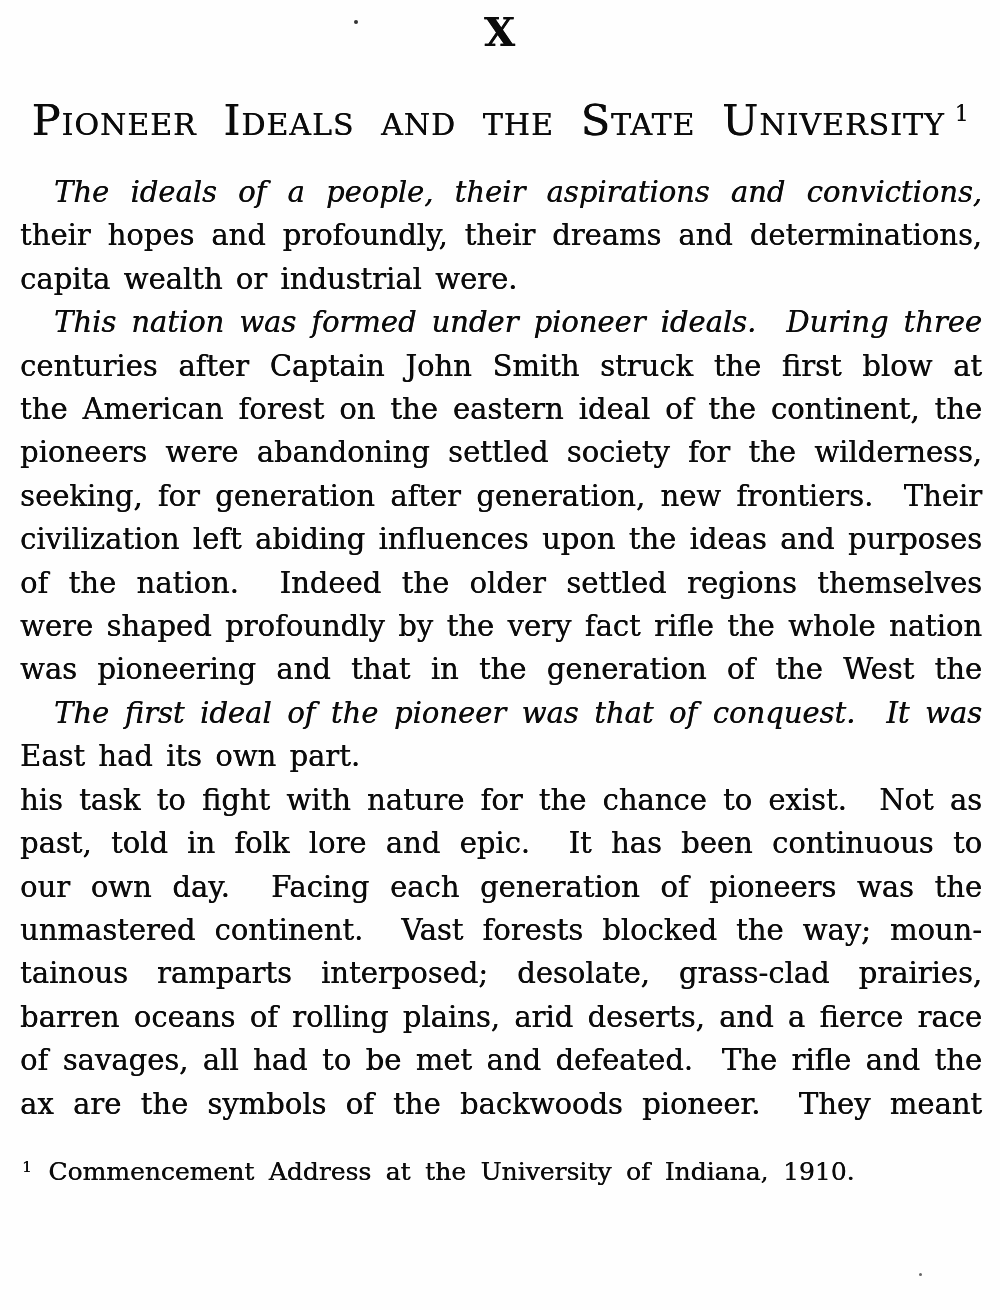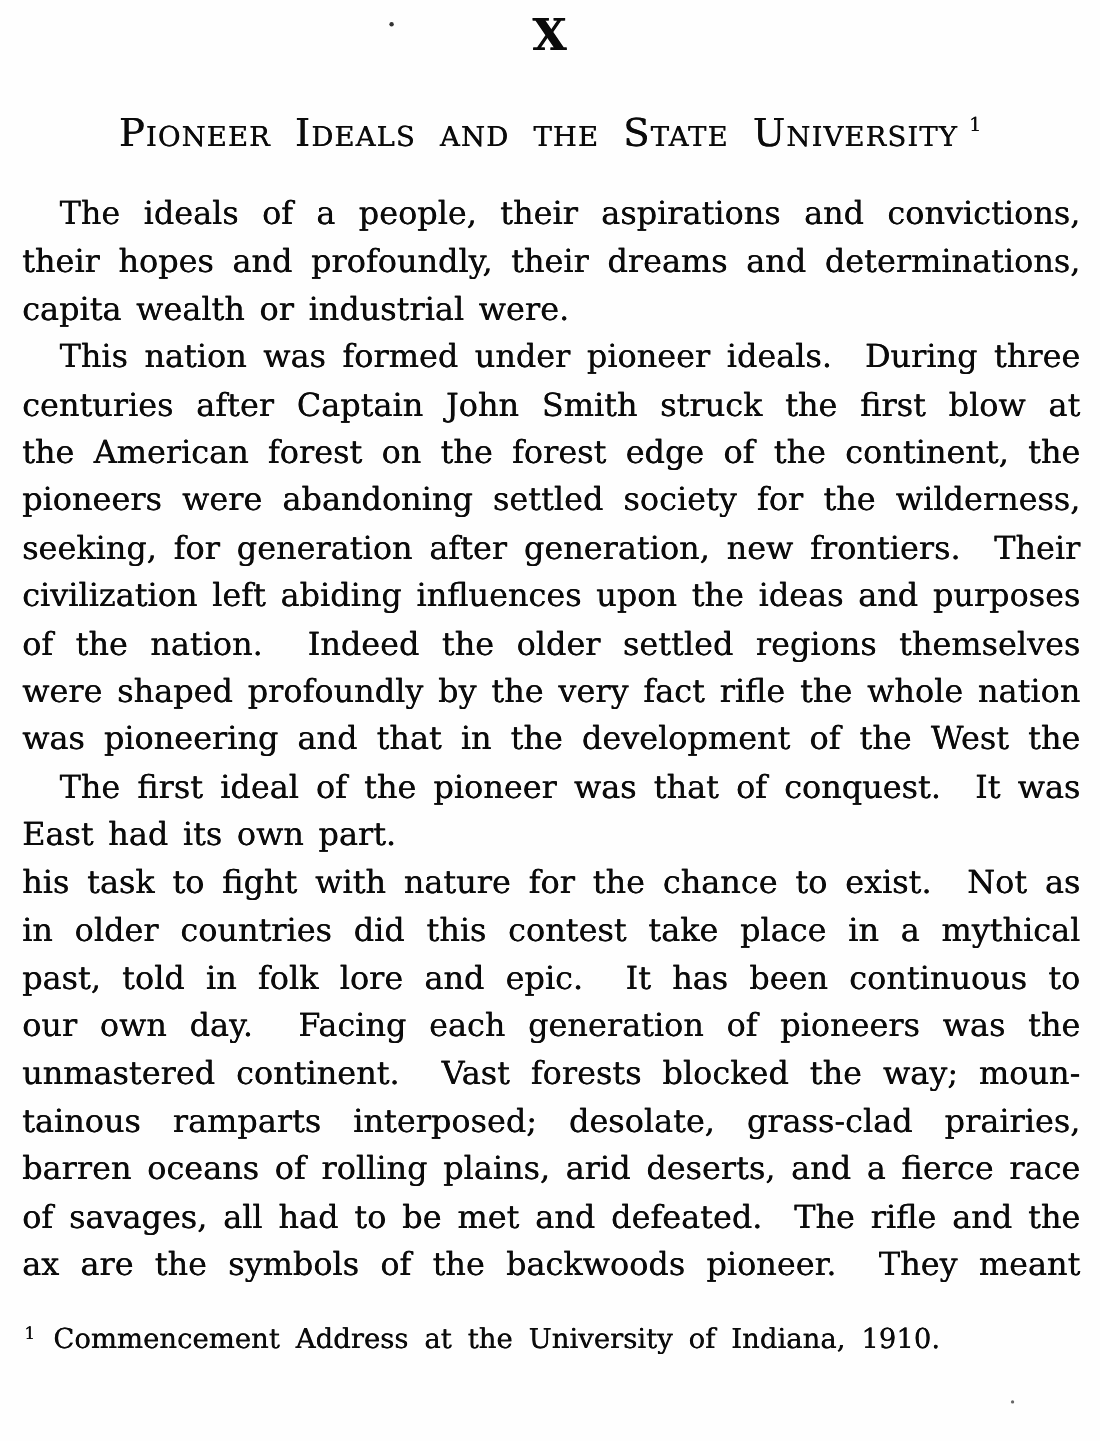--- a/index.html
+++ b/index.html
@@ -22,21 +22,21 @@
     text-align: center;
     font-size: 40px;
     line-height: 40px;
     font-weight: bold;
     letter-spacing: 1px;
   }
   .chapter-title {
     margin-top: 42px;
     text-align: center;
     font-variant: small-caps;
-    font-size: 35px;
+    font-size: 43px;
     line-height: 40px;
     word-spacing: 0.28em;
     letter-spacing: 1px;
     white-space: nowrap;
   }
   .chapter-title sup {
     font-variant: normal;
     font-size: 0.5em;
     vertical-align: 14px;
     margin-left: 10px;
@@ -48,20 +48,21 @@
     line-height: 43.4px;
   }
   .line {
     text-align: justify;
     text-align-last: justify;
     word-spacing: 0.14em;
     white-space: normal;
   }
   .line.indent {
     text-indent: 34px;
+    font-style: italic;
   }
   .line.para-end {
     text-align-last: left;
   }
   .footnote {
     margin: 26px 18px 0 22px;
     font-size: 25px;
     line-height: 30px;
     word-spacing: 0.26em;
   }
@@ -86,31 +87,30 @@
   <div class="chapter-num">X</div>
 
   <div class="chapter-title"><span>Pioneer Ideals and the State University</span><sup>1</sup></div>
 
   <div class="body-text" id="body-text">
       <div class="line indent">The ideals of a people, their aspirations and convictions,</div>
       <div class="line">their hopes and profoundly, their dreams and determinations,</div>
       <div class="line para-end">capita wealth or industrial were.</div>
       <div class="line indent">This nation was formed under pioneer ideals.&nbsp; During three</div>
       <div class="line">centuries after Captain John Smith struck the first blow at</div>
-      <div class="line">the American forest on the forest edge of the continent, the</div>
+      <div class="line">the American forest on the eastern ideal of the continent, the</div>
       <div class="line">pioneers were abandoning settled society for the wilderness,</div>
       <div class="line">seeking, for generation after generation, new frontiers.&nbsp; Their</div>
       <div class="line">civilization left abiding influences upon the ideas and purposes</div>
       <div class="line">of the nation.&nbsp; Indeed the older settled regions themselves</div>
       <div class="line">were shaped profoundly by the very fact rifle the whole nation</div>
-      <div class="line">was pioneering and that in the development of the West the</div>
+      <div class="line">was pioneering and that in the generation of the West the</div>
       <div class="line indent">The first ideal of the pioneer was that of conquest.&nbsp; It was</div>
       <div class="line para-end">East had its own part.</div>
       <div class="line">his task to fight with nature for the chance to exist.&nbsp; Not as</div>
-      <div class="line">in older countries did this contest take place in a mythical</div>
       <div class="line">past, told in folk lore and epic.&nbsp; It has been continuous to</div>
       <div class="line">our own day.&nbsp; Facing each generation of pioneers was the</div>
       <div class="line">unmastered continent.&nbsp; Vast forests blocked the way; moun-</div>
       <div class="line">tainous ramparts interposed; desolate, grass-clad prairies,</div>
       <div class="line">barren oceans of rolling plains, arid deserts, and a fierce race</div>
       <div class="line">of savages, all had to be met and defeated.&nbsp; The rifle and the</div>
       <div class="line">ax are the symbols of the backwoods pioneer.&nbsp; They meant</div>
     </div>
 
   <div class="footnote"><sup>1</sup><span> Commencement Address at the University of Indiana, 1910.</span></div>

